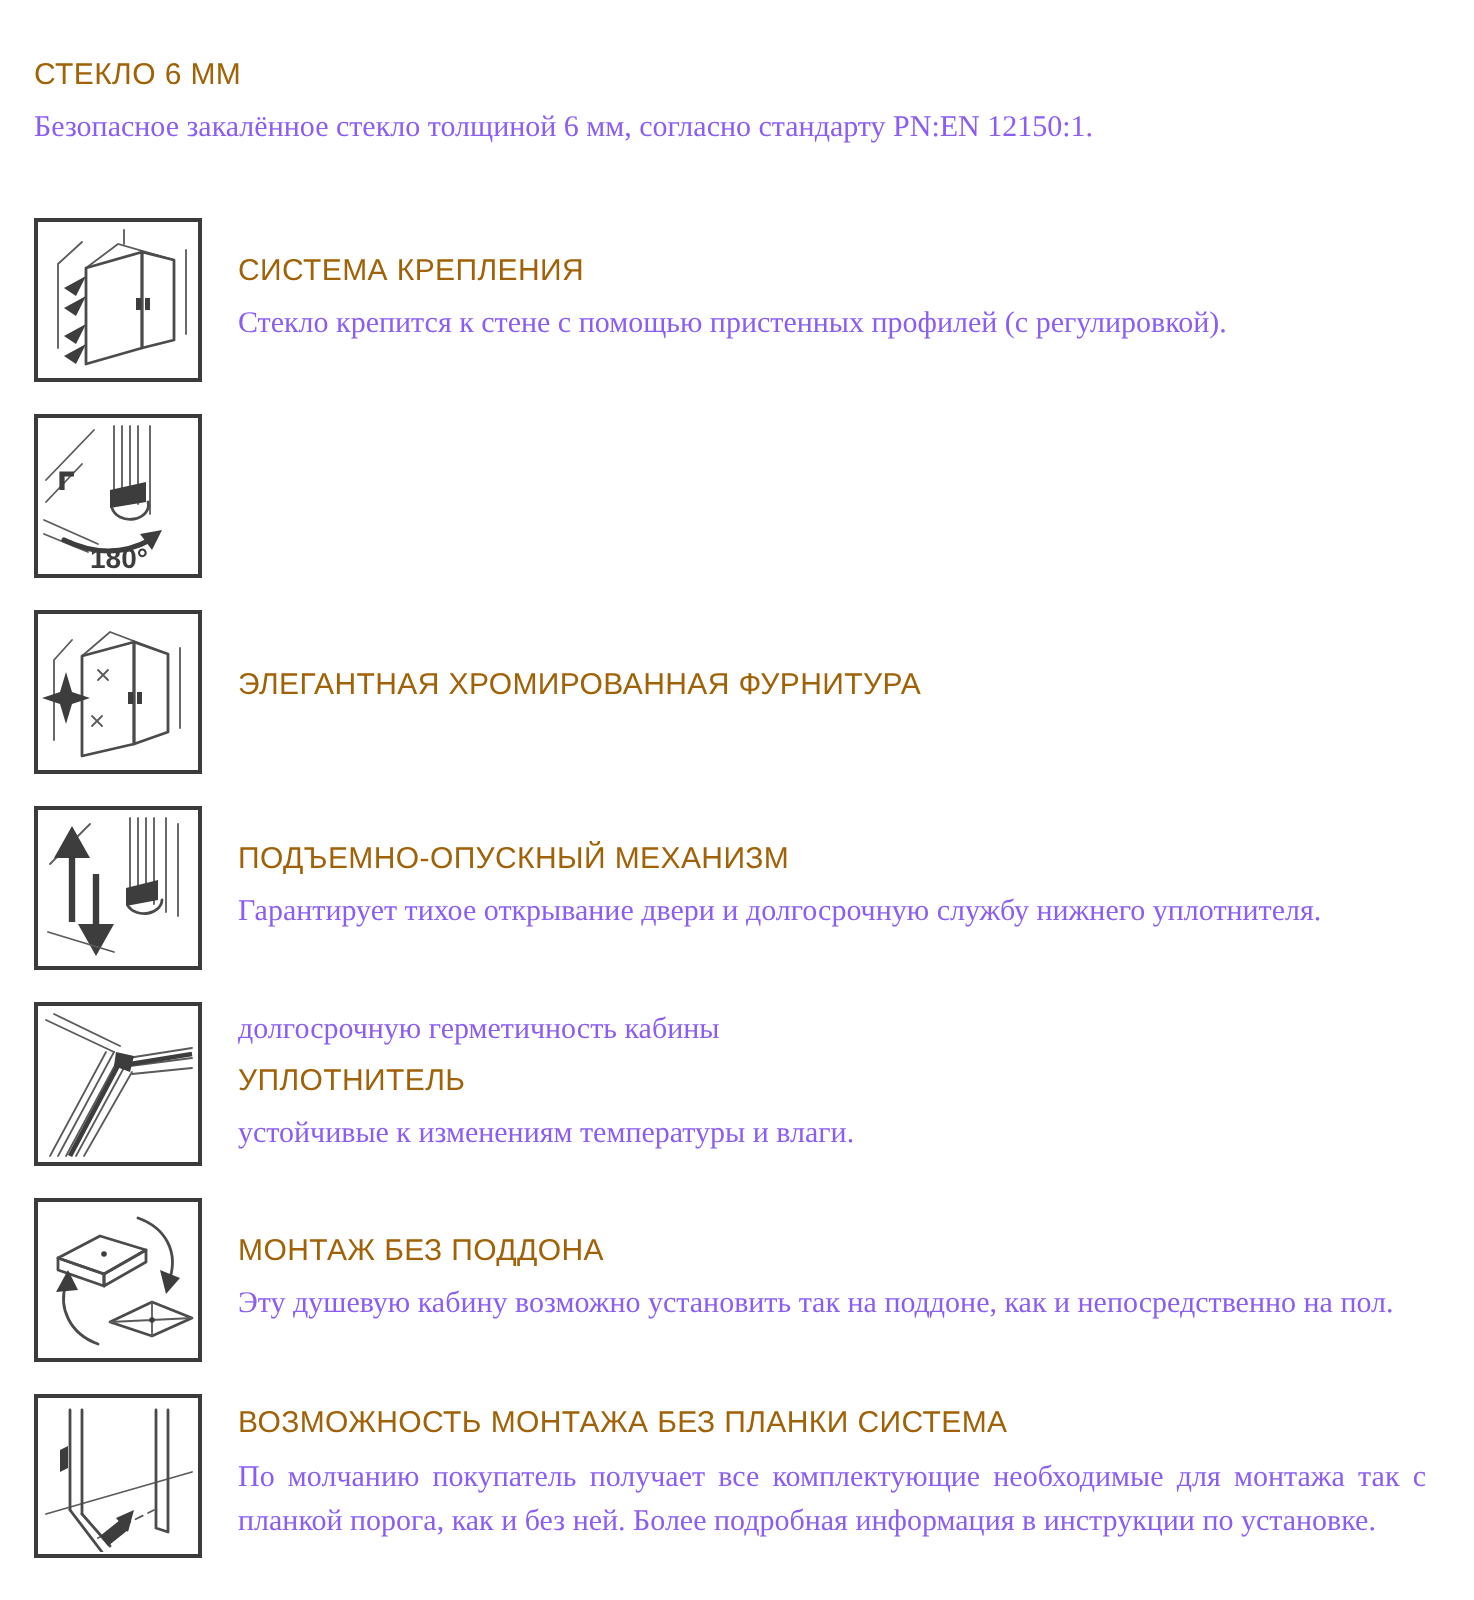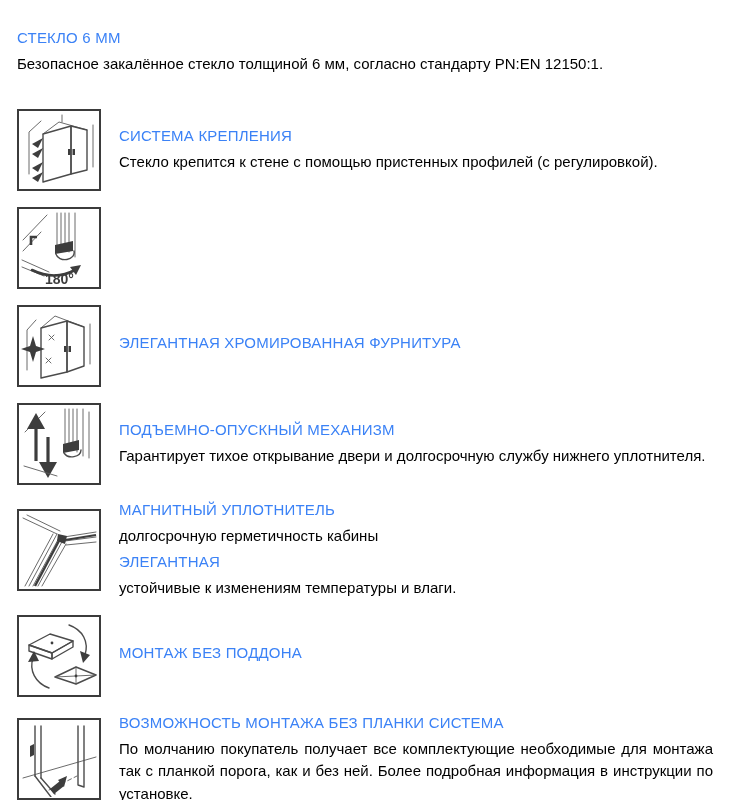--- a/index.html
+++ b/index.html
@@ -29,32 +29,33 @@
     background: #ffffff;
     display: flex;
     align-items: center;
     justify-content: center;
   }
   .icon-box svg { width: 80px; height: 76px; display: block; }
   .text-col { flex: 1 1 auto; min-width: 0; }
   .feature-title {
     font-size: 15px;
     line-height: 1.35;
-    color: #3b82f6;
+    color: #a16207;
     letter-spacing: 0.2px;
     margin: 0 0 5px 0;
     font-weight: 400;
   }
   .feature-title.second { margin-top: 2px; }
   .feature-body {
     font-size: 15px;
     line-height: 1.5;
-    color: #000000;
+    color: #8b5cf6;
     margin: 0;
     text-align: justify;
+    font-family: Liberation Serif, serif;
   }
   .feature-body + .feature-title { margin-top: 4px; }
   
   .stroke { stroke: #4b4b4b; fill: none; stroke-width: 1.4; stroke-linecap: round; stroke-linejoin: round; }
   .thin   { stroke: #5a5a5a; fill: none; stroke-width: 0.9; stroke-linecap: round; }
   .thick  { stroke: #3d3d3d; fill: none; stroke-width: 2.6; stroke-linecap: round; }
   .dark   { fill: #3d3d3d; stroke: none; }
   .glyph  { fill: #3d3d3d; font-family: "Liberation Sans", sans-serif; }
 </style>
 </head>
@@ -160,23 +161,22 @@
       <svg viewBox="0 0 80 76">
         <path class="thin" d="M6,74 L34,22 M10,74 L38,22 M14,74 L41,24 M19,74 L44,28 M23,74 L47,32"></path>
         <path d="M16,74 L42,25" stroke="#3d3d3d" stroke-width="2.4" fill="none"></path>
         <path class="thin" d="M4,6 L38,22 M8,3 L41,19"></path>
         <path class="thin" d="M45,25 L77,20 M46,29 L77,25 M47,33 L77,30"></path>
         <path d="M46,28 L77,23" stroke="#3d3d3d" stroke-width="2.2" fill="none"></path>
         <polygon class="dark" points="39,22 48,24 46,32 38,29"></polygon>
       </svg>
     </div>
     <div class="text-col">
-      <div class="feature-title">МАГНИТНЫЙ УПЛОТНИТЕЛЬ</div>
       <p class="feature-body">долгосрочную герметичность кабины</p>
-      <div class="feature-title second">ЭЛЕГАНТНАЯ</div>
+      <div class="feature-title second">УПЛОТНИТЕЛЬ</div>
       <p class="feature-body">устойчивые к изменениям температуры и влаги.</p>
     </div>
   </div>
 
   <div class="row">
     <div class="icon-box">
       <svg viewBox="0 0 80 76">
         <polygon class="stroke" points="10,27 31,16 54,23 33,35"></polygon>
         <polygon class="stroke" points="10,27 10,33 33,41 33,35"></polygon>
         <polygon class="stroke" points="33,35 54,23 54,29 33,41"></polygon>
@@ -185,20 +185,21 @@
         <path class="thin" d="M36,59 L57,58 M57,49 L57,58 M77,57 L57,58 M57,66 L57,58"></path>
         <circle class="dark" cx="57" cy="58" r="1.4"></circle>
         <path class="stroke" d="M50,7 C64,12 70,24 66,37" stroke-width="1.8"></path>
         <polygon class="dark" points="64,45 61,33 71,37"></polygon>
         <path class="stroke" d="M30,70 C16,65 10,52 14,40" stroke-width="1.8"></path>
         <polygon class="dark" points="15,33 9,44 20,43"></polygon>
       </svg>
     </div>
     <div class="text-col">
       <div class="feature-title">МОНТАЖ БЕЗ ПОДДОНА</div>
+      <p class="feature-body">Эту душевую кабину возможно установить так на поддоне, как и непосредственно на пол.</p>
     </div>
   </div>
 
   <div class="row">
     <div class="icon-box">
       <svg viewBox="0 0 80 76">
         <line class="thin" x1="4" y1="57" x2="77" y2="36"></line>
         <path class="stroke" d="M59,5 V64 M65,5 V66 M59,64 L65,66"></path>
         <path class="stroke" d="M16,5 V55 M22,5 V57"></path>
         <path class="stroke" d="M16,55 L32,76 M22,57 L36,73"></path>

